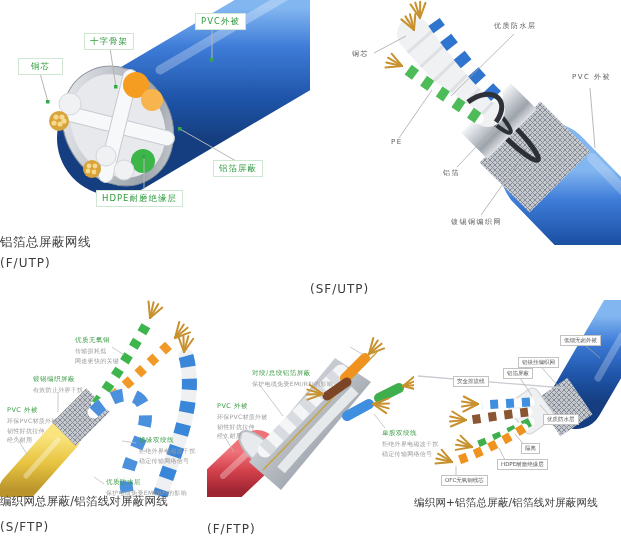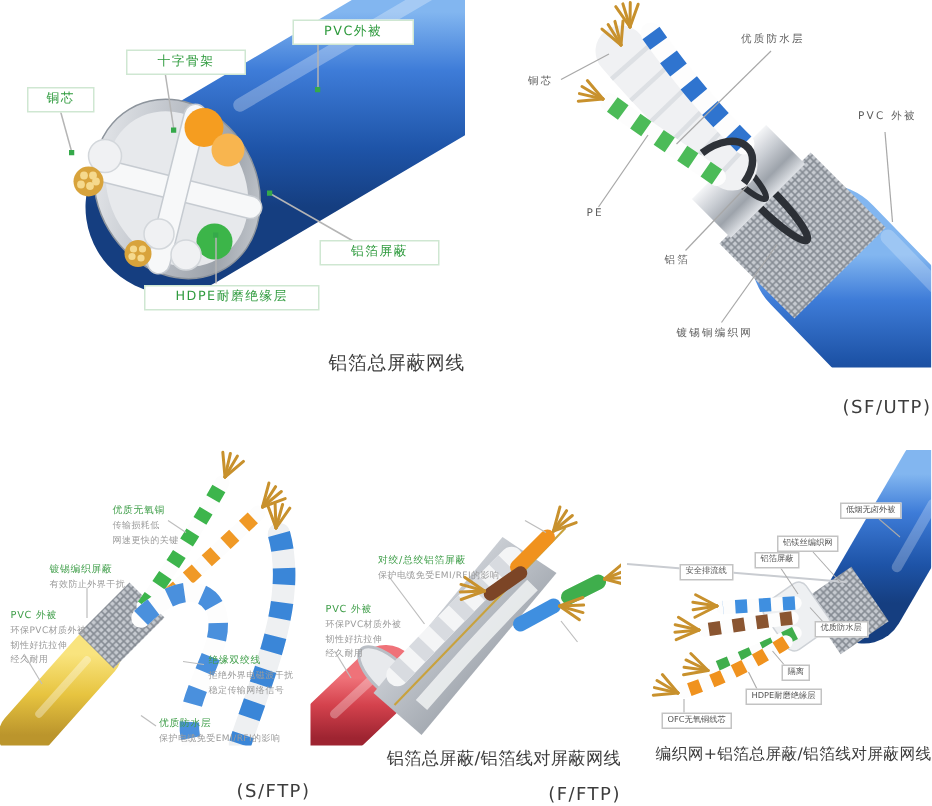--- a/index.html
+++ b/index.html
@@ -3,31 +3,31 @@
 <meta charset="utf-8">
 <style>
   *{margin:0;padding:0;box-sizing:border-box}
   html,body{background:#fff}
   body{font-family:"DejaVu Sans","Liberation Sans",sans-serif}
   .page{position:relative;width:621px;height:537px;background:#ffffff;overflow:hidden}
   .panel{position:absolute}
   .panel svg{position:absolute;left:0;top:0;display:block}
   
   .glabel{position:absolute;background:#fff;border:1px solid #cfe7d2;color:#2f9b3e;
-          font-size:8.5px;line-height:1;padding:3px 20px;letter-spacing:1px;white-space:nowrap}
+          font-size:8.5px;line-height:1;padding:3px 5px;letter-spacing:1px;white-space:nowrap}
   
   .grlabel{position:absolute;color:#5d5d5d;font-size:7px;letter-spacing:1.5px;white-space:nowrap}
   
   .callout{position:absolute;white-space:nowrap}
   .callout .ct{color:#3f9e49;font-size:6.5px;font-weight:normal;letter-spacing:.5px;margin-bottom:1px}
   .callout .cl{color:#9b9b9b;font-size:6px;line-height:1.6;letter-spacing:.3px}
   
   .wlabel{position:absolute;background:#fff;border:1px solid #c3c3c3;color:#555;
           font-size:5.5px;line-height:1;padding:1.5px 3px;white-space:nowrap}
-  .caption{position:absolute;left:0;width:100%;text-align:right;color:#3c3c3c}
+  .caption{position:absolute;left:0;width:100%;text-align:left;color:#3c3c3c}
   .cap1{font-size:12.5px;letter-spacing:.5px}
   .cap1b{font-size:11.5px;letter-spacing:.2px}
   .cap1s{font-size:10.5px;letter-spacing:.2px}
   .cap2{font-size:12px;letter-spacing:1px}
 </style>
 </head>
 <body>
 
 <svg width="0" height="0" style="position:absolute" aria-hidden="true">
   <defs>
@@ -111,20 +111,21 @@
           <rect x="178" y="127" width="3.5" height="3.5"></rect>
         <rect x="142" y="155" width="3.5" height="3.5"></rect>
       </g>
     </svg>
     <div class="glabel" style="left:195px;top:13px"><span>PVC外被</span></div>
     <div class="glabel" style="left:84px;top:33px"><span>十字骨架</span></div>
     <div class="glabel" style="left:18px;top:58px;padding:3px 12px"><span>铜芯</span></div>
     <div class="glabel" style="left:213px;top:160px"><span>铝箔屏蔽</span></div>
     <div class="glabel" style="left:96px;top:190px"><span>HDPE耐磨绝缘层</span></div>
     <div class="caption cap1" style="top:234px">铝箔总屏蔽网线</div>
+    <div class="caption cap2" style="top:256px">(F/UTP)</div>
   </section>
 
   <section class="panel" style="left:310px;top:0;width:311px;height:300px">
     <svg width="311" height="245" viewBox="0 0 311 245">
       <line x1="238" y1="170" x2="335" y2="270" stroke="url(#blueJ)" stroke-width="95" stroke-linecap="round"></line>
       <line x1="282" y1="158" x2="340" y2="218" stroke="#fff" stroke-width="10" opacity=".22" stroke-linecap="round"></line>
       <line x1="200" y1="132" x2="250" y2="182" stroke="url(#mesh)" stroke-width="86"></line>
       <ellipse cx="199" cy="131" rx="7" ry="41" fill="none" stroke="#2c3036" stroke-width="5" transform="rotate(-45 199 131)"></ellipse>
       <line x1="176" y1="108" x2="202" y2="134" stroke="url(#silverG)" stroke-width="70"></line>
       <ellipse cx="175" cy="107" rx="6" ry="36" fill="none" stroke="#2c3036" stroke-width="4" transform="rotate(-45 175 107)"></ellipse>
@@ -146,21 +147,21 @@
         <line x1="147" y1="167" x2="188" y2="124"></line>
         <line x1="171" y1="215" x2="208" y2="163"></line>
       </g>
     </svg>
     <div class="grlabel" style="left:42px;top:49px">铜芯</div>
     <div class="grlabel" style="left:184px;top:21px">优质防水层</div>
     <div class="grlabel" style="left:262px;top:72px">PVC 外被</div>
     <div class="grlabel" style="left:81px;top:138px">PE</div>
     <div class="grlabel" style="left:133px;top:168px">铝箔</div>
     <div class="grlabel" style="left:141px;top:217px">镀锡铜编织网</div>
-    <div class="caption cap2" style="top:264px">(SF/UTP)</div>
+    <div class="caption cap2" style="top:282px">(SF/UTP)</div>
   </section>
 
   <section class="panel" style="left:0;top:300px;width:207px;height:237px">
     <svg width="207" height="197" viewBox="0 0 207 197">
       <path d="M186,56 C 198,100 176,148 160,196" stroke="#eef0f2" stroke-width="15" fill="none" stroke-linecap="round"></path>
       <path d="M186,56 C 198,100 176,148 160,196" stroke="#3a86d8" stroke-width="15" fill="none" stroke-dasharray="11 12"></path>
       <use href="#fanG" transform="translate(184,52) rotate(-85)"></use>
       <line x1="16" y1="190" x2="64" y2="136" stroke="url(#yellowJ)" stroke-width="34" stroke-linecap="round"></line>
       <line x1="26" y1="176" x2="58" y2="140" stroke="#fff" stroke-width="5" opacity=".35" stroke-linecap="round"></line>
       <line x1="64" y1="134" x2="98" y2="100" stroke="url(#mesh)" stroke-width="33"></line>
@@ -197,20 +198,21 @@
     </div>
     <div class="callout" style="left:139px;top:136px">
       <div class="ct">绝缘双绞线</div>
       <div class="cl">拒绝外界电磁波干扰</div>
       <div class="cl">稳定传输网络信号</div>
     </div>
     <div class="callout" style="left:106px;top:178px">
       <div class="ct">优质防水层</div>
       <div class="cl">保护电缆免受EMI/RFI的影响</div>
     </div>
+    <div class="caption cap1b" style="top:194px">编织网总屏蔽/铝箔线对屏蔽网线</div>
     <div class="caption cap2" style="top:220px">(S/FTP)</div>
   </section>
 
   <section class="panel" style="left:207px;top:300px;width:207px;height:237px">
     <svg width="207" height="197" viewBox="0 0 207 197">
       <line x1="8" y1="192" x2="50" y2="152" stroke="url(#redJ)" stroke-width="44" stroke-linecap="round"></line>
       <line x1="16" y1="176" x2="44" y2="150" stroke="#fff" stroke-width="6" opacity=".3" stroke-linecap="round"></line>
       <ellipse cx="52" cy="150" rx="11" ry="25" fill="#e8eaed" stroke="#b9bec5" stroke-width="2" transform="rotate(-47 52 150)"></ellipse>
       <polygon points="42,162 128,58 164,82 74,190" fill="url(#silverG)"></polygon>
       <path d="M58,150 C 88,118 112,94 134,72" stroke="#f4f5f6" stroke-width="15" fill="none" stroke-linecap="round"></path>
@@ -237,21 +239,25 @@
     <div class="callout" style="left:45px;top:69px">
       <div class="ct">对绞/总绞铝箔屏蔽</div>
       <div class="cl">保护电缆免受EMI/RFI的影响</div>
     </div>
     <div class="callout" style="left:10px;top:102px">
       <div class="ct">PVC 外被</div>
       <div class="cl">环保PVC材质外被</div>
       <div class="cl">韧性好抗拉伸</div>
       <div class="cl">经久耐用</div>
     </div>
-    <div class="caption cap1b" style="top:198px">铝箔总屏蔽/铝箔线对屏蔽网线</div>
+    <div class="callout" style="left:175px;top:129px">
+      <div class="ct">单股双绞线</div>
+      <div class="cl">拒绝外界电磁波干扰</div>
+      <div class="cl">稳定传输网络信号</div>
+    </div>
     <div class="caption cap2" style="top:222px">(F/FTP)</div>
   </section>
 
   <section class="panel" style="left:414px;top:300px;width:207px;height:237px">
     <svg width="207" height="197" viewBox="0 0 207 197">
       <line x1="162" y1="102" x2="212" y2="16" stroke="url(#blueJ)" stroke-width="54" stroke-linecap="round"></line>
       <line x1="184" y1="78" x2="208" y2="36" stroke="#fff" stroke-width="7" opacity=".25" stroke-linecap="round"></line>
       <line x1="134" y1="118" x2="166" y2="96" stroke="url(#mesh)" stroke-width="44"></line>
       <rect x="100" y="92" width="34" height="38" rx="6" fill="#eef0f2" stroke="#ced2d7" transform="rotate(-35 117 111)"></rect>
       <line x1="150" y1="88" x2="4" y2="76" stroke="#c9ccd1" stroke-width="1.3"></line>

